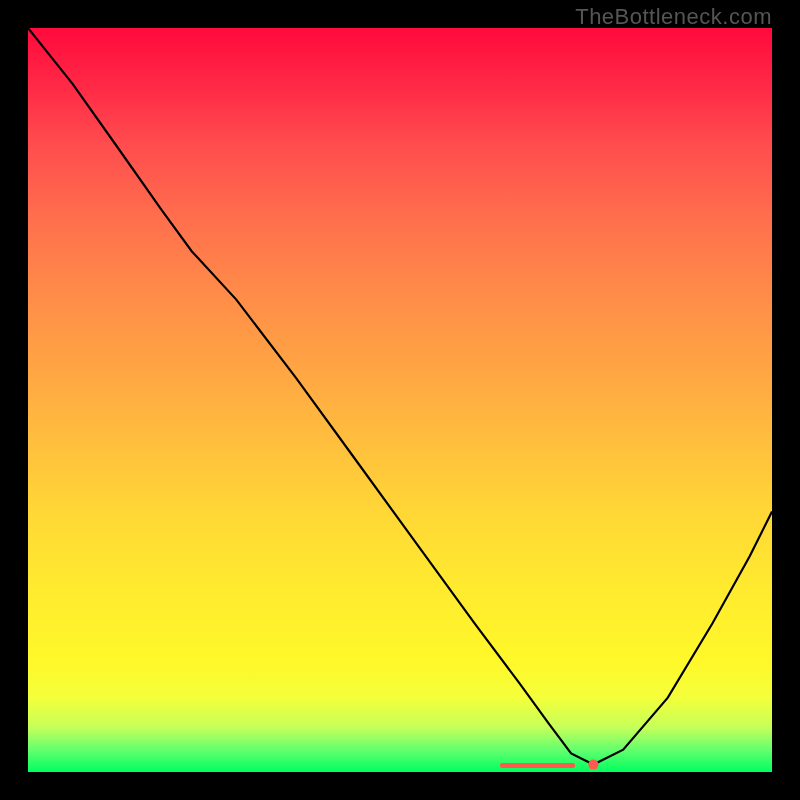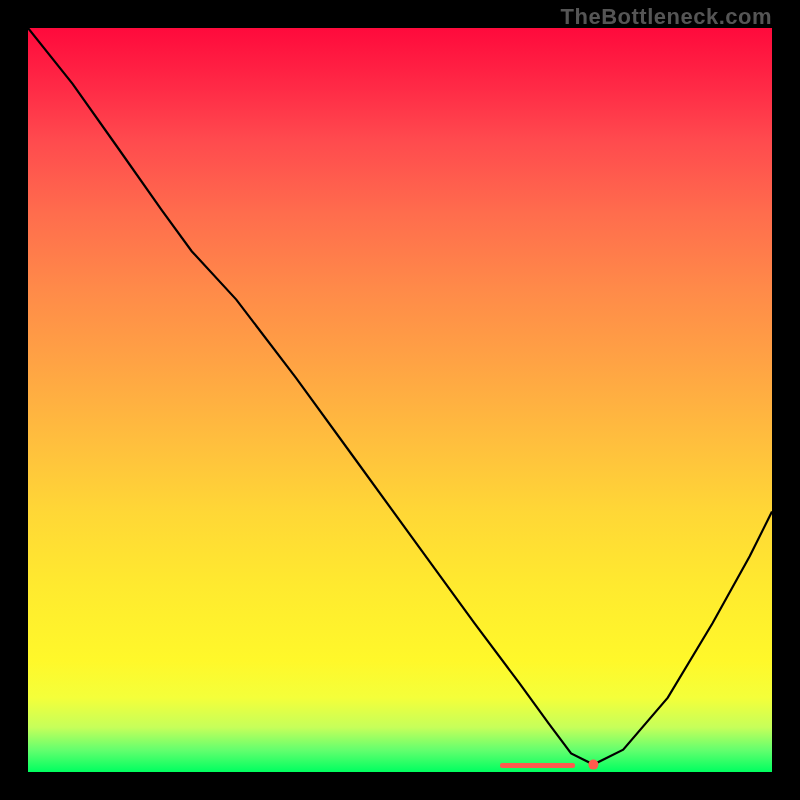--- a/index.html
+++ b/index.html
@@ -10,21 +10,21 @@
     height: 800px;
     position: relative;
     font-family: Arial, sans-serif;
   }
   .watermark {
     position: absolute;
     top: 4px;
     right: 28px;
     color: #555;
     font-size: 22px;
-    font-weight: 700;
+    font-weight: 400;
     letter-spacing: 0.5px;
   }
   .plot-area {
     position: absolute;
     left: 28px;
     top: 28px;
     width: 744px;
     height: 744px;
     overflow: hidden;
   }

